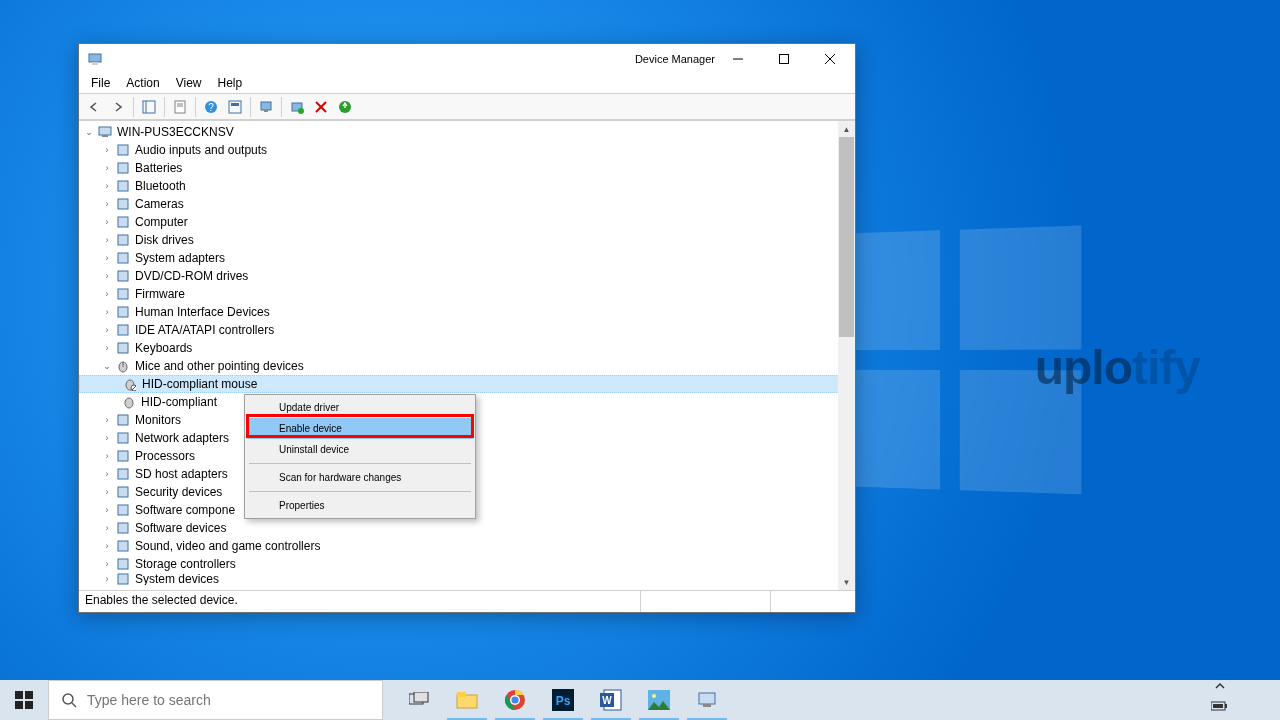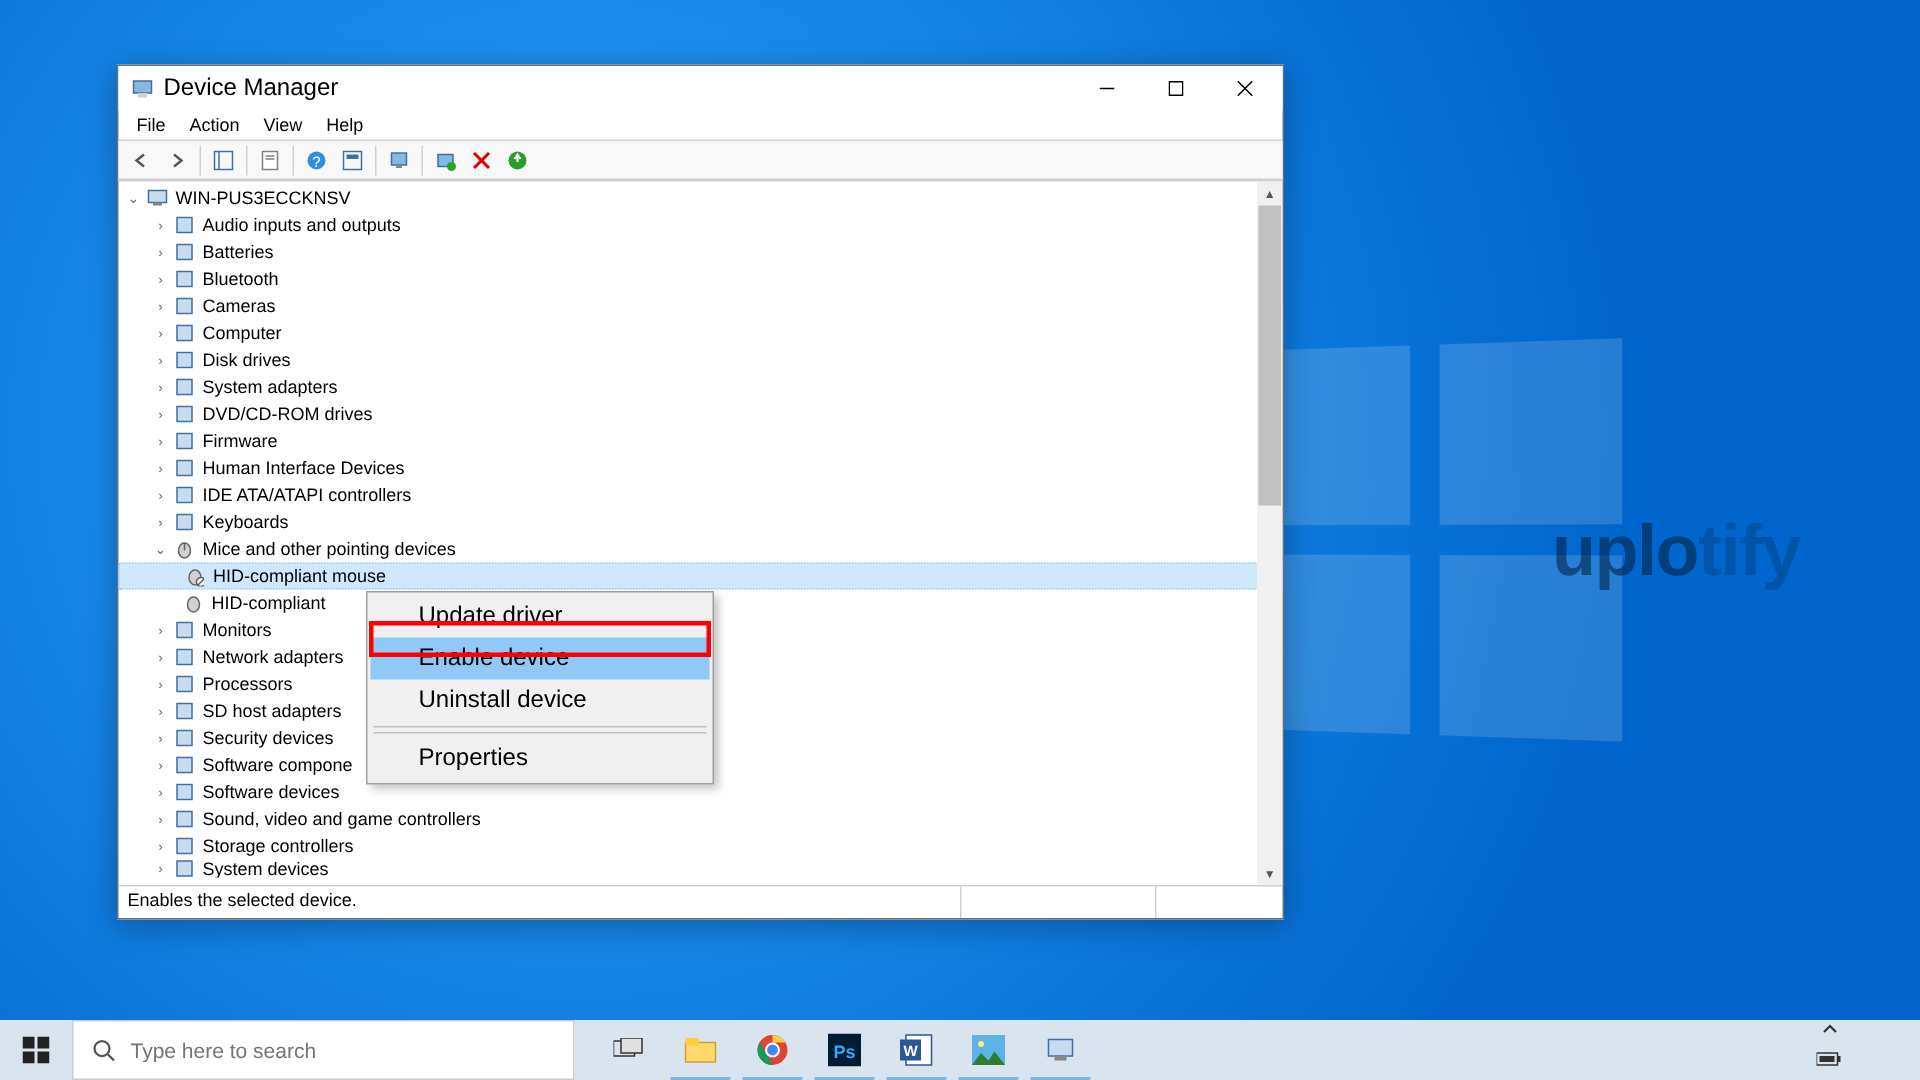--- a/index.html
+++ b/index.html
@@ -9,21 +9,21 @@
 .windows-logo { position: absolute; right: 200px; top: 230px; width: 260px; height: 260px; transform: perspective(800px) rotateY(-12deg); }
 .windows-logo .pane { position: absolute; background: rgba(255,255,255,0.15); backdrop-filter: blur(2px); }
 .windows-logo .p1 { left: 0; top: 0; width: 120px; height: 120px; }
 .windows-logo .p2 { right: 0; top: 0; width: 120px; height: 120px; }
 .windows-logo .p3 { left: 0; bottom: 0; width: 120px; height: 120px; }
 .windows-logo .p4 { right: 0; bottom: 0; width: 120px; height: 120px; }
 .watermark { position: absolute; right: 80px; top: 340px; font-size: 48px; font-weight: 700; color: rgba(0,30,60,0.55); letter-spacing: -1px; }
 .watermark .faded { color: rgba(0,30,60,0.25); }
 
 .window { position: absolute; left: 78px; top: 43px; width: 778px; height: 570px; background: #fff; border: 1px solid #707070; box-shadow: 0 4px 20px rgba(0,0,0,0.3); display: flex; flex-direction: column; }
-.titlebar { height: 30px; display: flex; align-items: center; padding: 0 2px 0 8px; background: #fff; font-size: 16px; }
+.titlebar { height: 30px; display: flex; align-items: center; padding: 0 2px 0 8px; background: #fff; font-size: 11px; text-align: right; }
 .titlebar .app-icon { width: 16px; height: 16px; margin-right: 6px; display: inline-flex; align-items: center; justify-content: center; }
 .titlebar .title { flex: 1; color: #000; }
 .titlebar .btn { width: 46px; height: 30px; display: flex; align-items: center; justify-content: center; cursor: pointer; }
 
 .menubar { height: 20px; display: flex; padding: 0 4px; font-size: 12px; border-bottom: 1px solid #d0d0d0; }
 .menubar .menu { padding: 2px 8px; cursor: pointer; }
 
 .toolbar { height: 26px; display: flex; align-items: center; padding: 2px 4px; gap: 2px; border-bottom: 1px solid #d0d0d0; background: #f8f8f8; }
 .toolbar .tbtn { width: 22px; height: 22px; display: flex; align-items: center; justify-content: center; border: 1px solid transparent; cursor: pointer; }
 .toolbar .sep { width: 1px; height: 20px; background: #d0d0d0; margin: 0 2px; }
@@ -43,21 +43,21 @@
 .indent-0 { padding-left: 4px; }
 .indent-1 { padding-left: 22px; }
 .indent-2 { padding-left: 28px; }
 
 .statusbar { height: 22px; display: flex; border-top: 1px solid #d0d0d0; font-size: 12px; }
 .statusbar .cell { padding: 2px 6px; border-right: 1px solid #d0d0d0; }
 .statusbar .cell:first-child { flex: 1; }
 .statusbar .cell.mid { width: 130px; }
 .statusbar .cell.right { width: 84px; border-right: none; }
 
-.context-menu { position: absolute; left: 244px; top: 394px; width: 232px; background: #f0f0f0; border: 1px solid #a0a0a0; box-shadow: 3px 3px 6px rgba(0,0,0,0.25); font-size: 16px; padding: 2px; z-index: 10; }
+.context-menu { position: absolute; left: 244px; top: 394px; width: 232px; background: #f0f0f0; border: 1px solid #a0a0a0; box-shadow: 3px 3px 6px rgba(0,0,0,0.25); font-size: 10px; padding: 2px; z-index: 10; }
 .context-menu .item { padding: 5px 32px; cursor: pointer; position: relative; }
 .context-menu .item.hl { background: #90c8f6; }
 .context-menu .item.bold { font-weight: 400; }
 .context-menu .sep { height: 1px; background: #c0c0c0; margin: 3px 2px; }
 .highlight-box { position: absolute; border: 3px solid #ff0000; pointer-events: none; z-index: 11; }
 
 .taskbar { position: absolute; left: 0; right: 0; bottom: 0; height: 40px; background: #d9e4ee; display: flex; align-items: stretch; font-size: 12px; }
 .start { width: 48px; display: flex; align-items: center; justify-content: center; cursor: pointer; }
 .search { flex: 0 0 335px; background: #fff; display: flex; align-items: center; padding: 0 12px; border: 1px solid #ccc; margin: 0; }
 .search .icon { margin-right: 10px; color: #555; }
@@ -445,20 +445,21 @@
     <div class="cell mid"></div>
     <div class="cell right"></div>
   </div>
 </div>
 
 <div class="context-menu">
   <div class="item">Update driver</div>
   <div class="item hl">Enable device</div>
   <div class="item">Uninstall device</div>
   <div class="sep"></div>
+  <div class="item">Scan for hardware changes</div>
   <div class="sep"></div>
   <div class="item bold">Properties</div>
 </div>
 <div class="highlight-box" style="left:246px; top:414px; width:228px; height:24px;"></div>
 
 <div class="taskbar">
   <div class="start">
     <svg width="18" height="18" viewBox="0 0 18 18">
         <rect x="0" y="0" width="8" height="8" fill="#222"></rect>
         <rect x="10" y="0" width="8" height="8" fill="#222"></rect>

